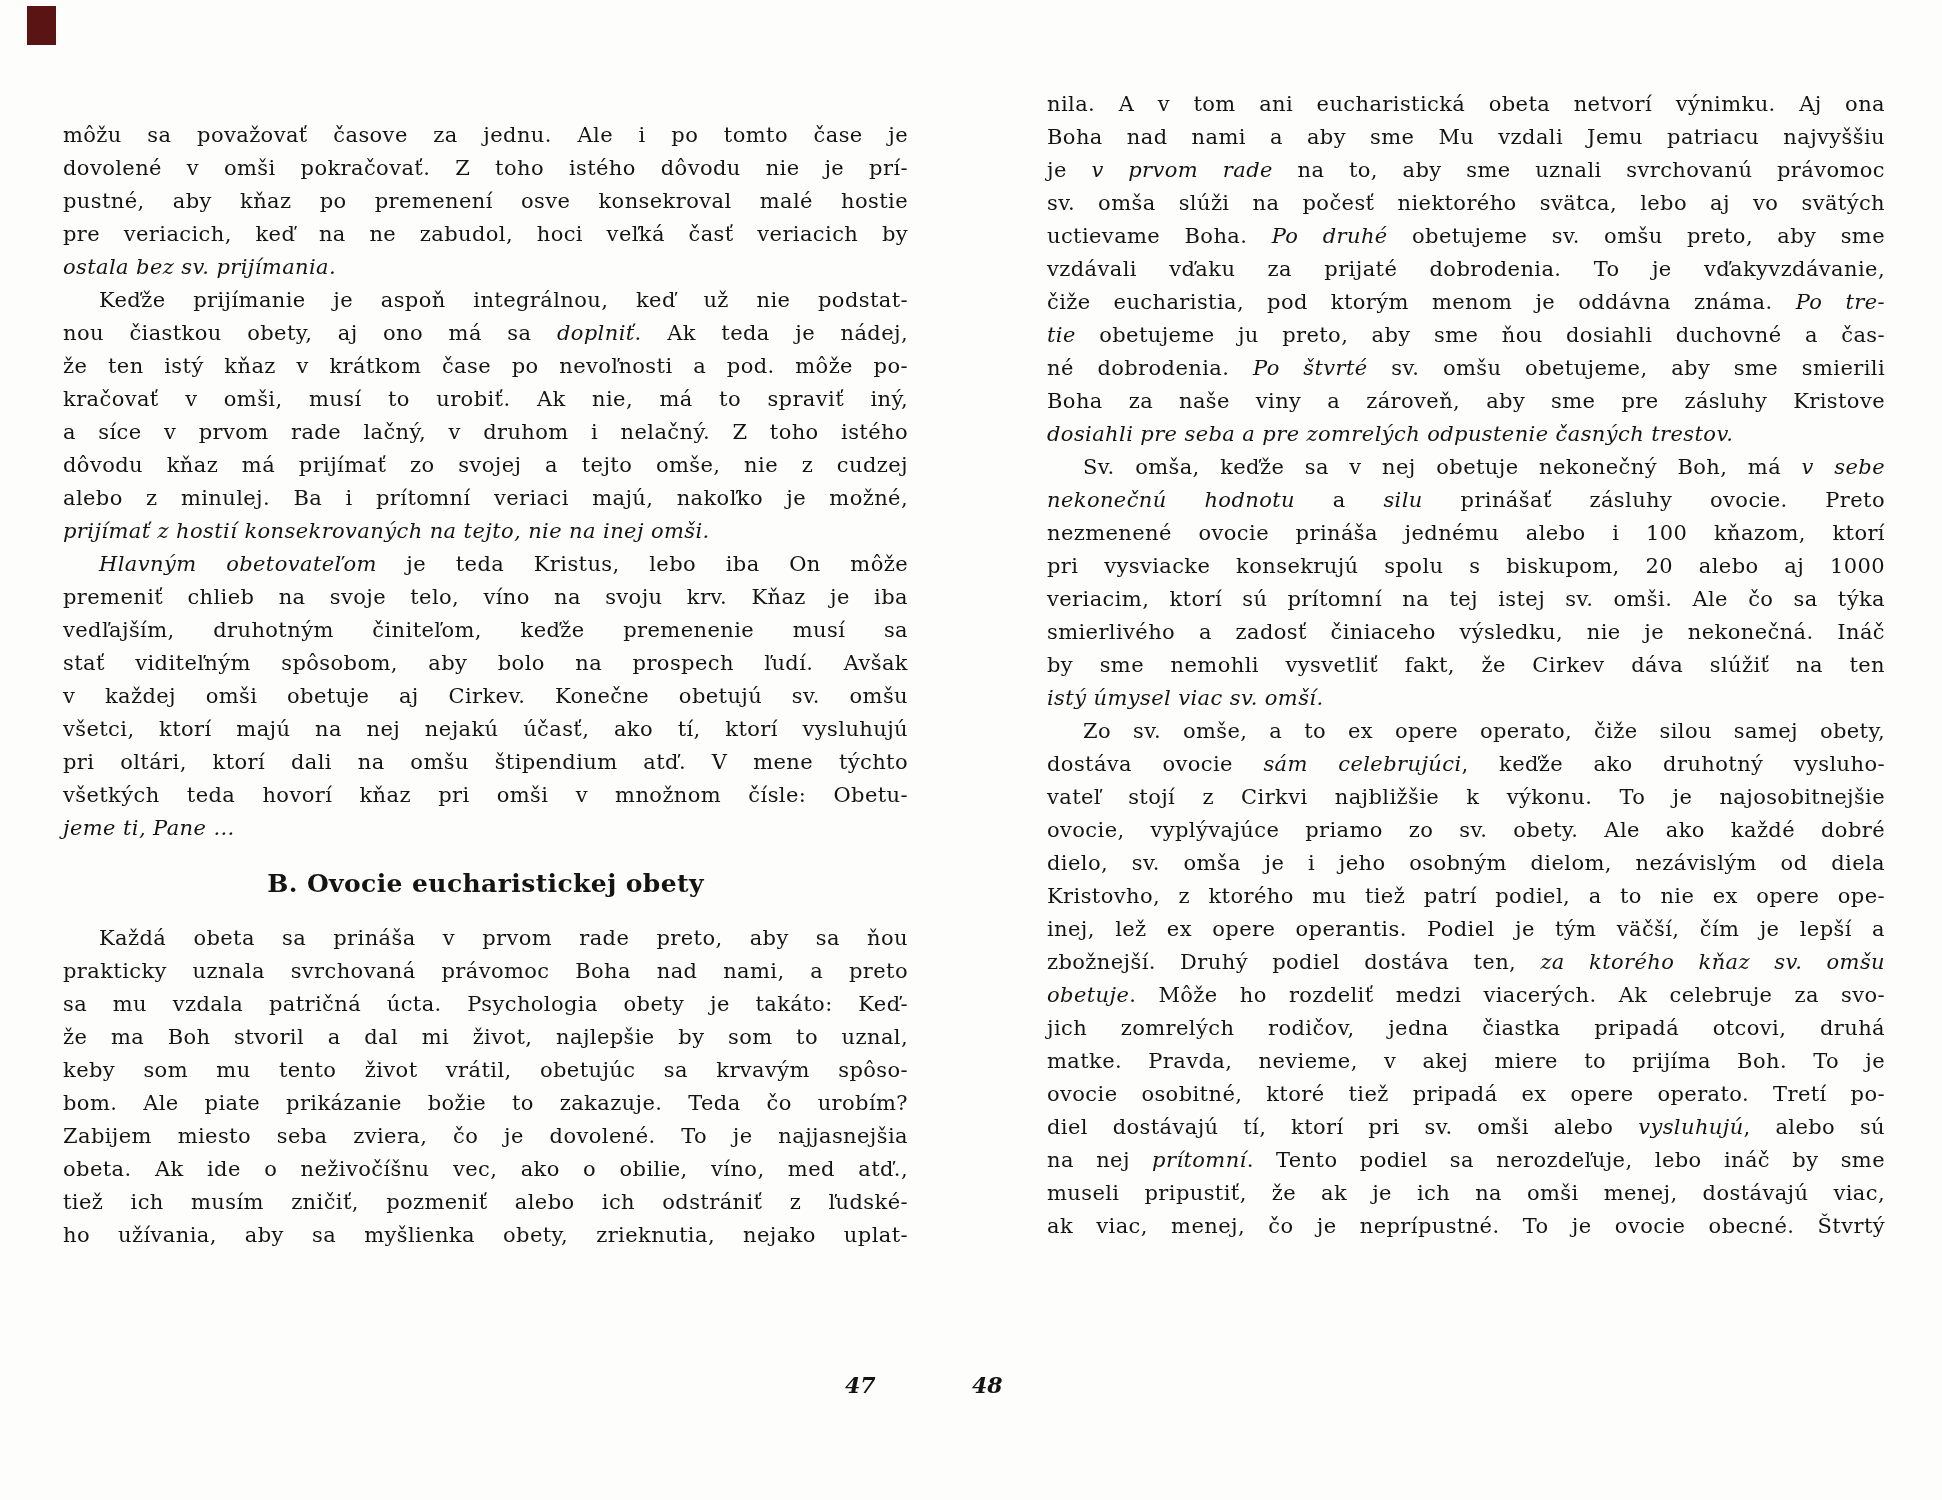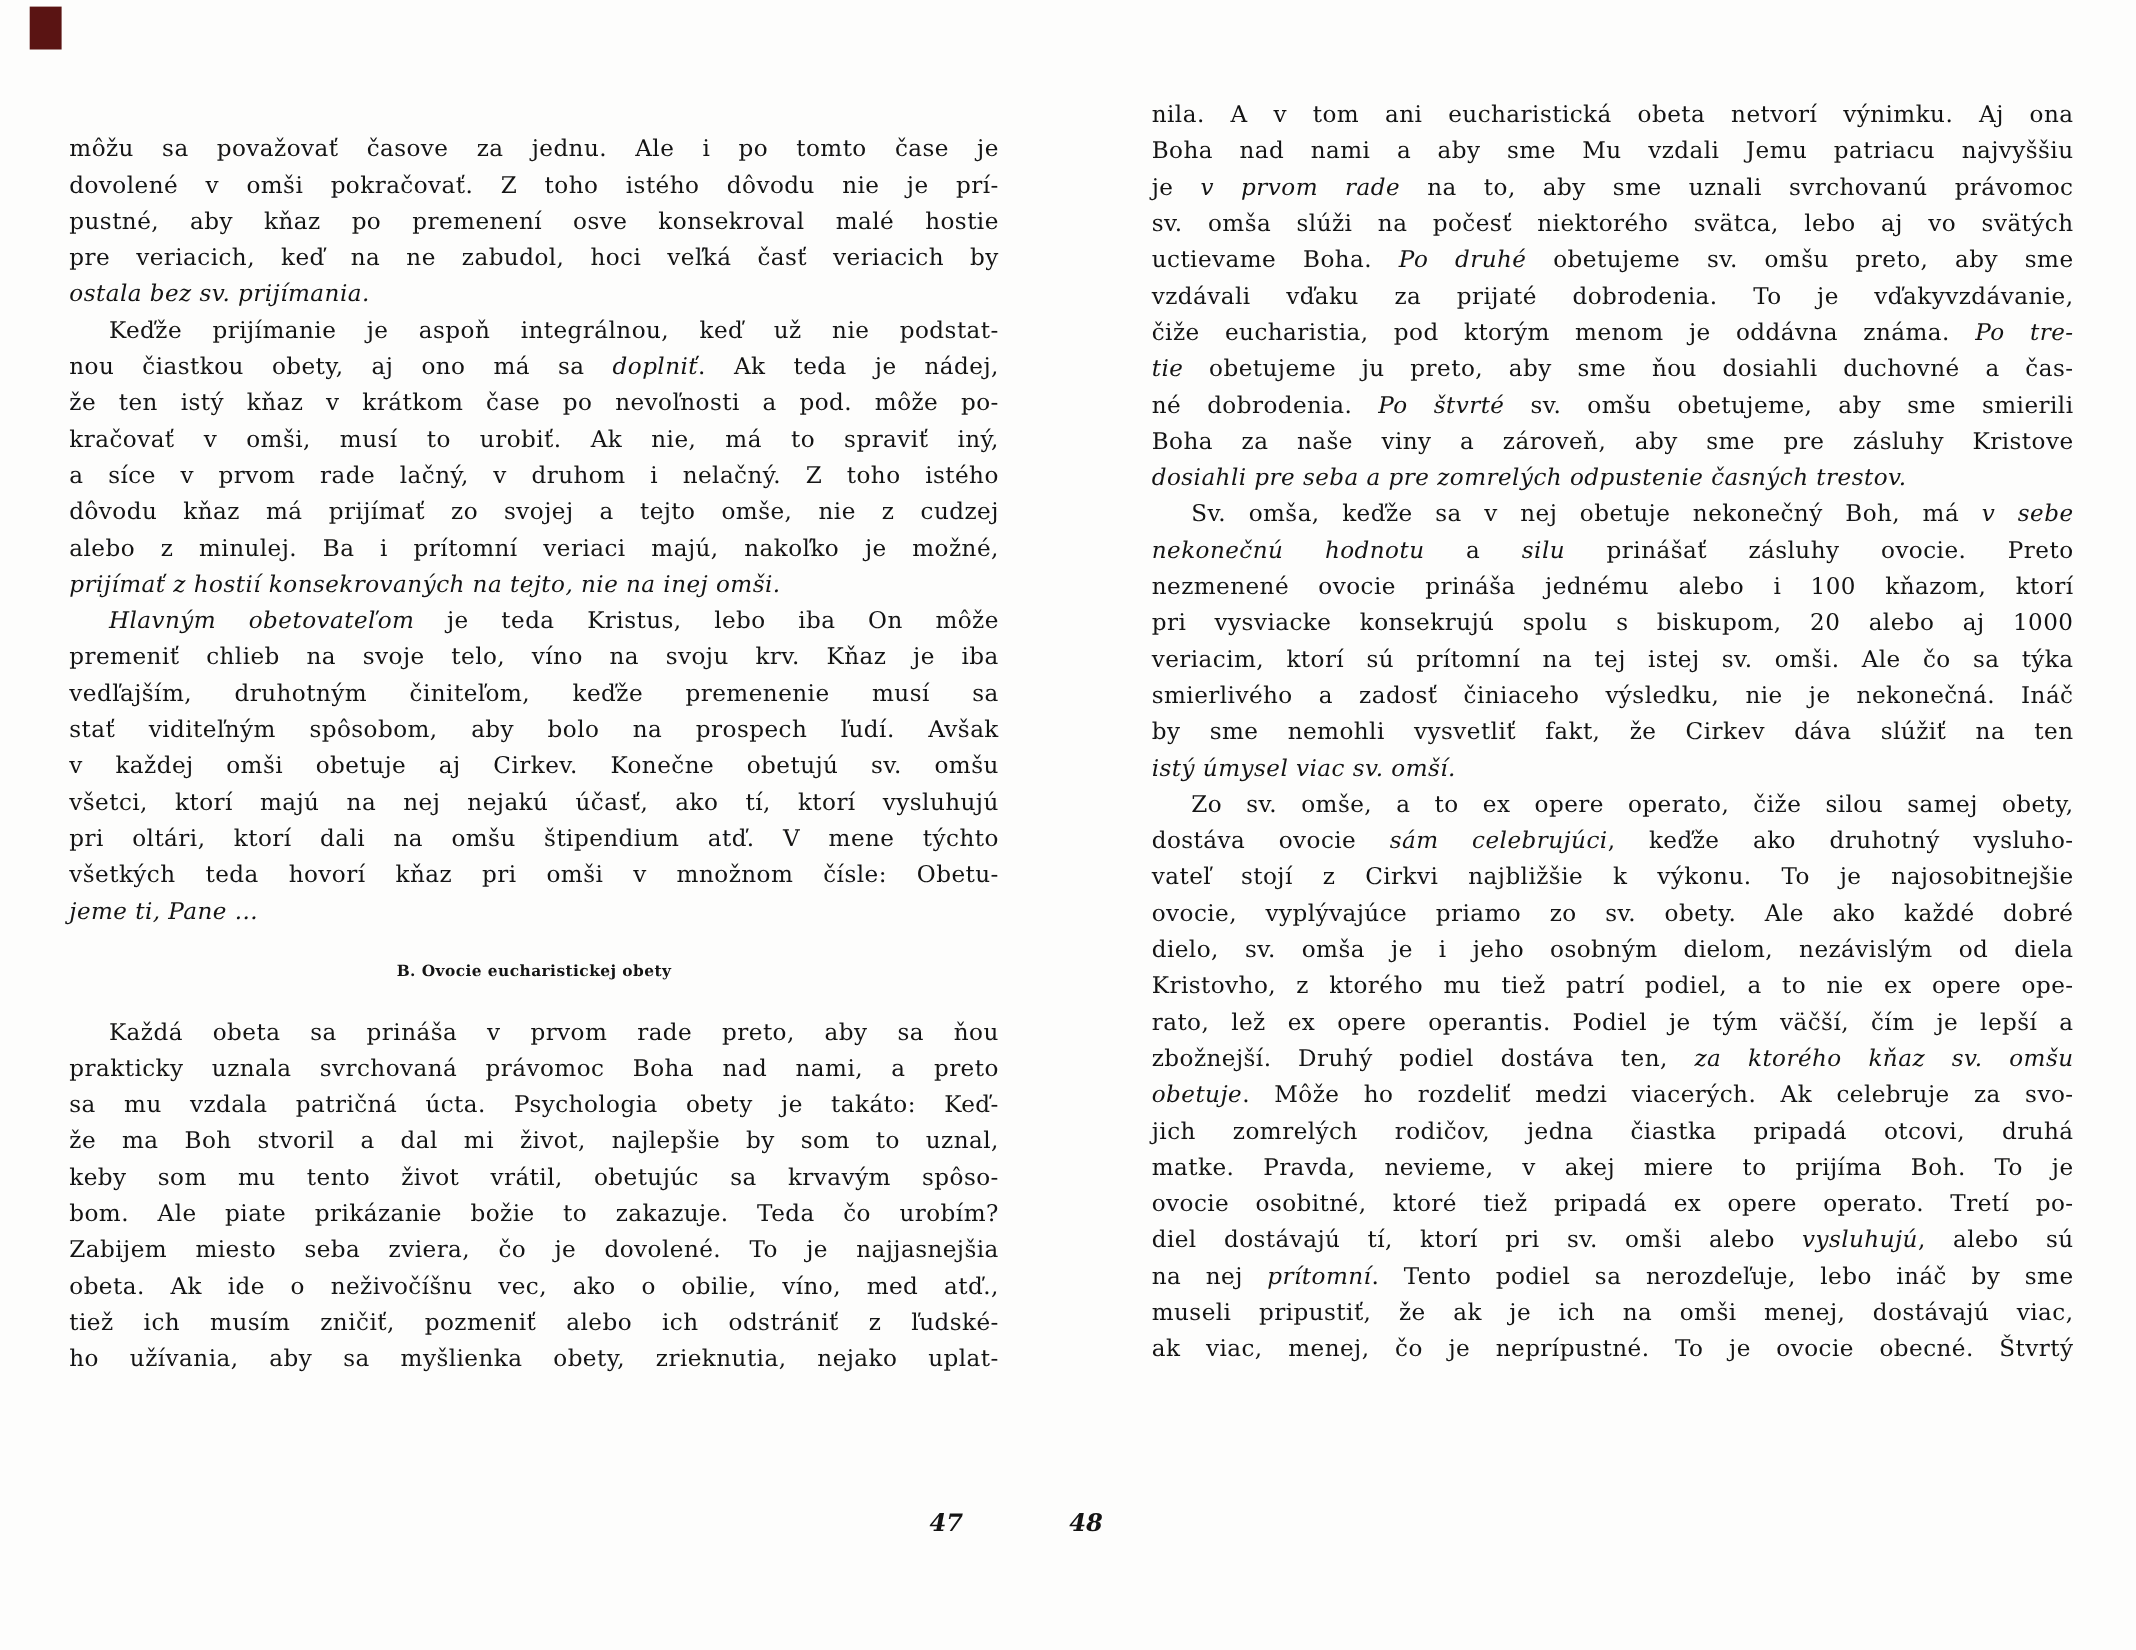--- a/index.html
+++ b/index.html
@@ -12,21 +12,21 @@
   }
   .page-col{position:absolute;top:88px;font-size:21px;line-height:33px;letter-spacing:0.4px;}
   #left-col{left:63px;width:845px;margin-top:31px;}
   #right-col{left:1047px;width:838px;}
   .line{text-align:justify;text-align-last:justify;white-space:normal;}
   .line.endline{text-align-last:left;font-style:italic;}
   .line.indent{text-indent:36px;}
   .it{font-style:italic;}
   .heading{
     font-weight:bold;text-align:center;text-align-last:center;
-    margin:22px 0 22px 0;font-size:14px;
+    margin:22px 0 22px 0;font-size:25px;
   }
   .page-number{
     position:absolute;top:1372px;width:40px;
     font-size:22px;font-weight:bold;font-style:italic;text-align:left;
   }
   #page-num-left{left:845px;}
   #page-num-right{left:972px;}
   .corner-mark{
     position:absolute;left:27px;top:6px;width:29px;height:39px;
     background:#5a1413;
@@ -92,21 +92,21 @@
     <div class="line"><span>veriacim, ktorí sú prítomní na tej istej sv. omši. Ale čo sa týka</span></div>
     <div class="line"><span>smierlivého a zadosť činiaceho výsledku, nie je nekonečná. Ináč</span></div>
     <div class="line"><span>by sme nemohli vysvetliť fakt, že Cirkev dáva slúžiť na ten</span></div>
     <div class="line endline"><span>istý úmysel viac sv. omší.</span></div>
     <div class="line indent"><span>Zo sv. omše, a to ex opere operato, čiže silou samej obety,</span></div>
     <div class="line"><span>dostáva ovocie </span><span class="it">sám celebrujúci</span><span>, keďže ako druhotný vysluho-</span></div>
     <div class="line"><span>vateľ stojí z Cirkvi najbližšie k výkonu. To je najosobitnejšie</span></div>
     <div class="line"><span>ovocie, vyplývajúce priamo zo sv. obety. Ale ako každé dobré</span></div>
     <div class="line"><span>dielo, sv. omša je i jeho osobným dielom, nezávislým od diela</span></div>
     <div class="line"><span>Kristovho, z ktorého mu tiež patrí podiel, a to nie ex opere ope-</span></div>
-    <div class="line"><span>rato, lež ex opere operantis. Podiel je tým väčší, čím je lepší a</span></div>
+    <div class="line"><span>inej, lež ex opere operantis. Podiel je tým väčší, čím je lepší a</span></div>
     <div class="line"><span>zbožnejší. Druhý podiel dostáva ten, </span><span class="it">za ktorého kňaz sv. omšu</span></div>
     <div class="line"><span class="it">obetuje</span><span>. Môže ho rozdeliť medzi viacerých. Ak celebruje za svo-</span></div>
     <div class="line"><span>jich zomrelých rodičov, jedna čiastka pripadá otcovi, druhá</span></div>
     <div class="line"><span>matke. Pravda, nevieme, v akej miere to prijíma Boh. To je</span></div>
     <div class="line"><span>ovocie osobitné, ktoré tiež pripadá ex opere operato. Tretí po-</span></div>
     <div class="line"><span>diel dostávajú tí, ktorí pri sv. omši alebo </span><span class="it">vysluhujú</span><span>, alebo sú</span></div>
     <div class="line"><span>na nej </span><span class="it">prítomní</span><span>. Tento podiel sa nerozdeľuje, lebo ináč by sme</span></div>
     <div class="line"><span>museli pripustiť, že ak je ich na omši menej, dostávajú viac,</span></div>
     <div class="line"><span>ak viac, menej, čo je neprípustné. To je ovocie obecné. Štvrtý</span></div>
   </div>

